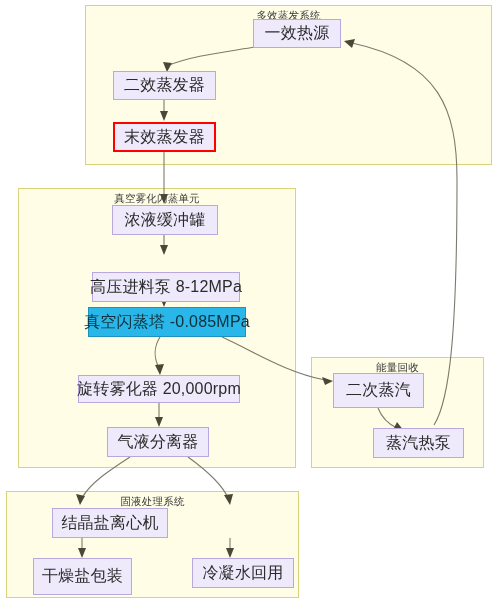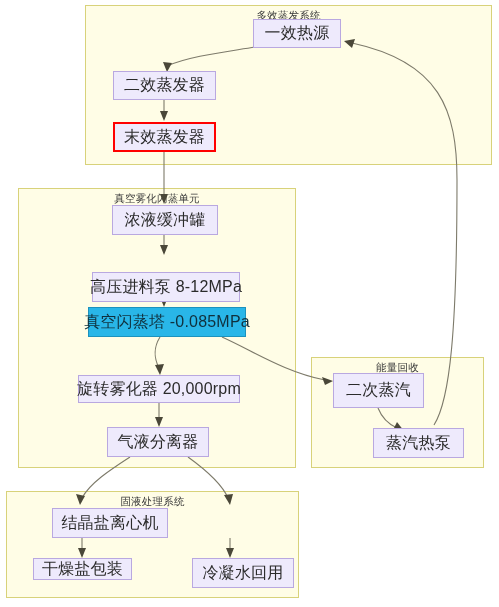--- a/index.html
+++ b/index.html
@@ -197,20 +197,20 @@
   <div class="node" style="left:333px; top:373px; width:91px; height:35px;">
     <span>二次蒸汽</span>
   </div>
   <div class="node" style="left:373px; top:428px; width:91px; height:30px;">
     <span>蒸汽热泵</span>
   </div>
 
   <div class="node" style="left:24px; top:508px; width:116px; height:30px;margin-left:28px;">
     <span>结晶盐离心机</span>
   </div>
-  <div class="node" style="left:33px; top:558px; width:99px; height:22px;">
+  <div class="node" style="left:33px; top:558px; width:99px; height:37px;">
     <span>干燥盐包装</span>
   </div>
   <div class="node" style="left:180px; top:558px; width:102px; height:30px;margin-left:12px;">
     <span>冷凝水回用</span>
   </div>
 
 </div>
 
 </body></html>

